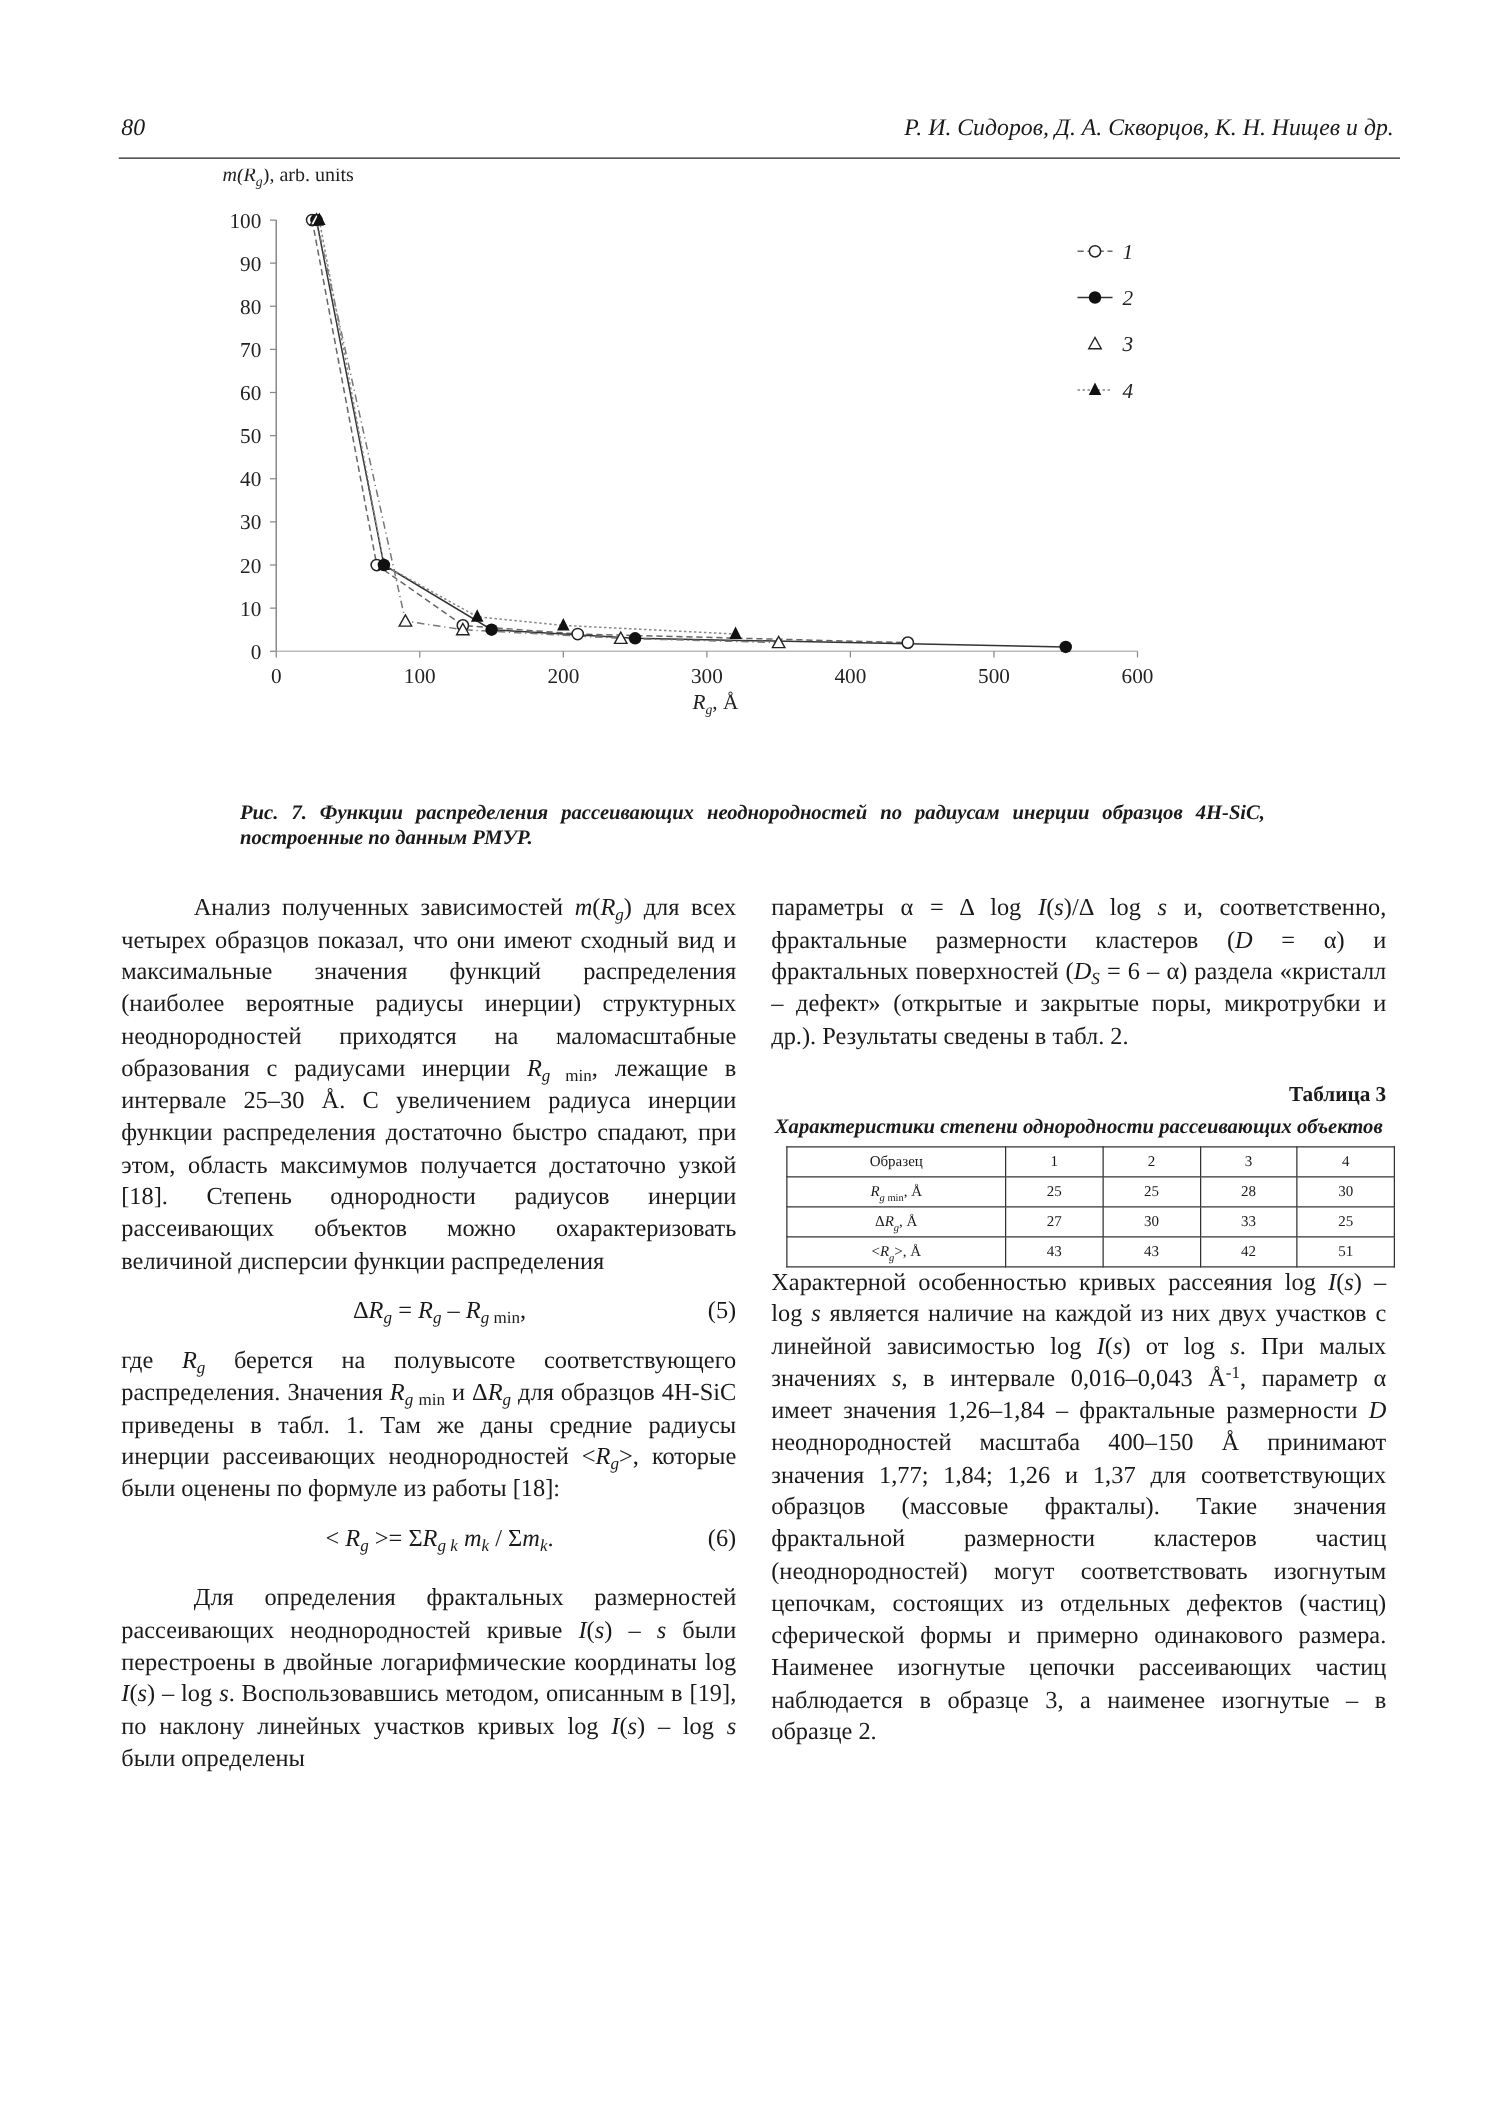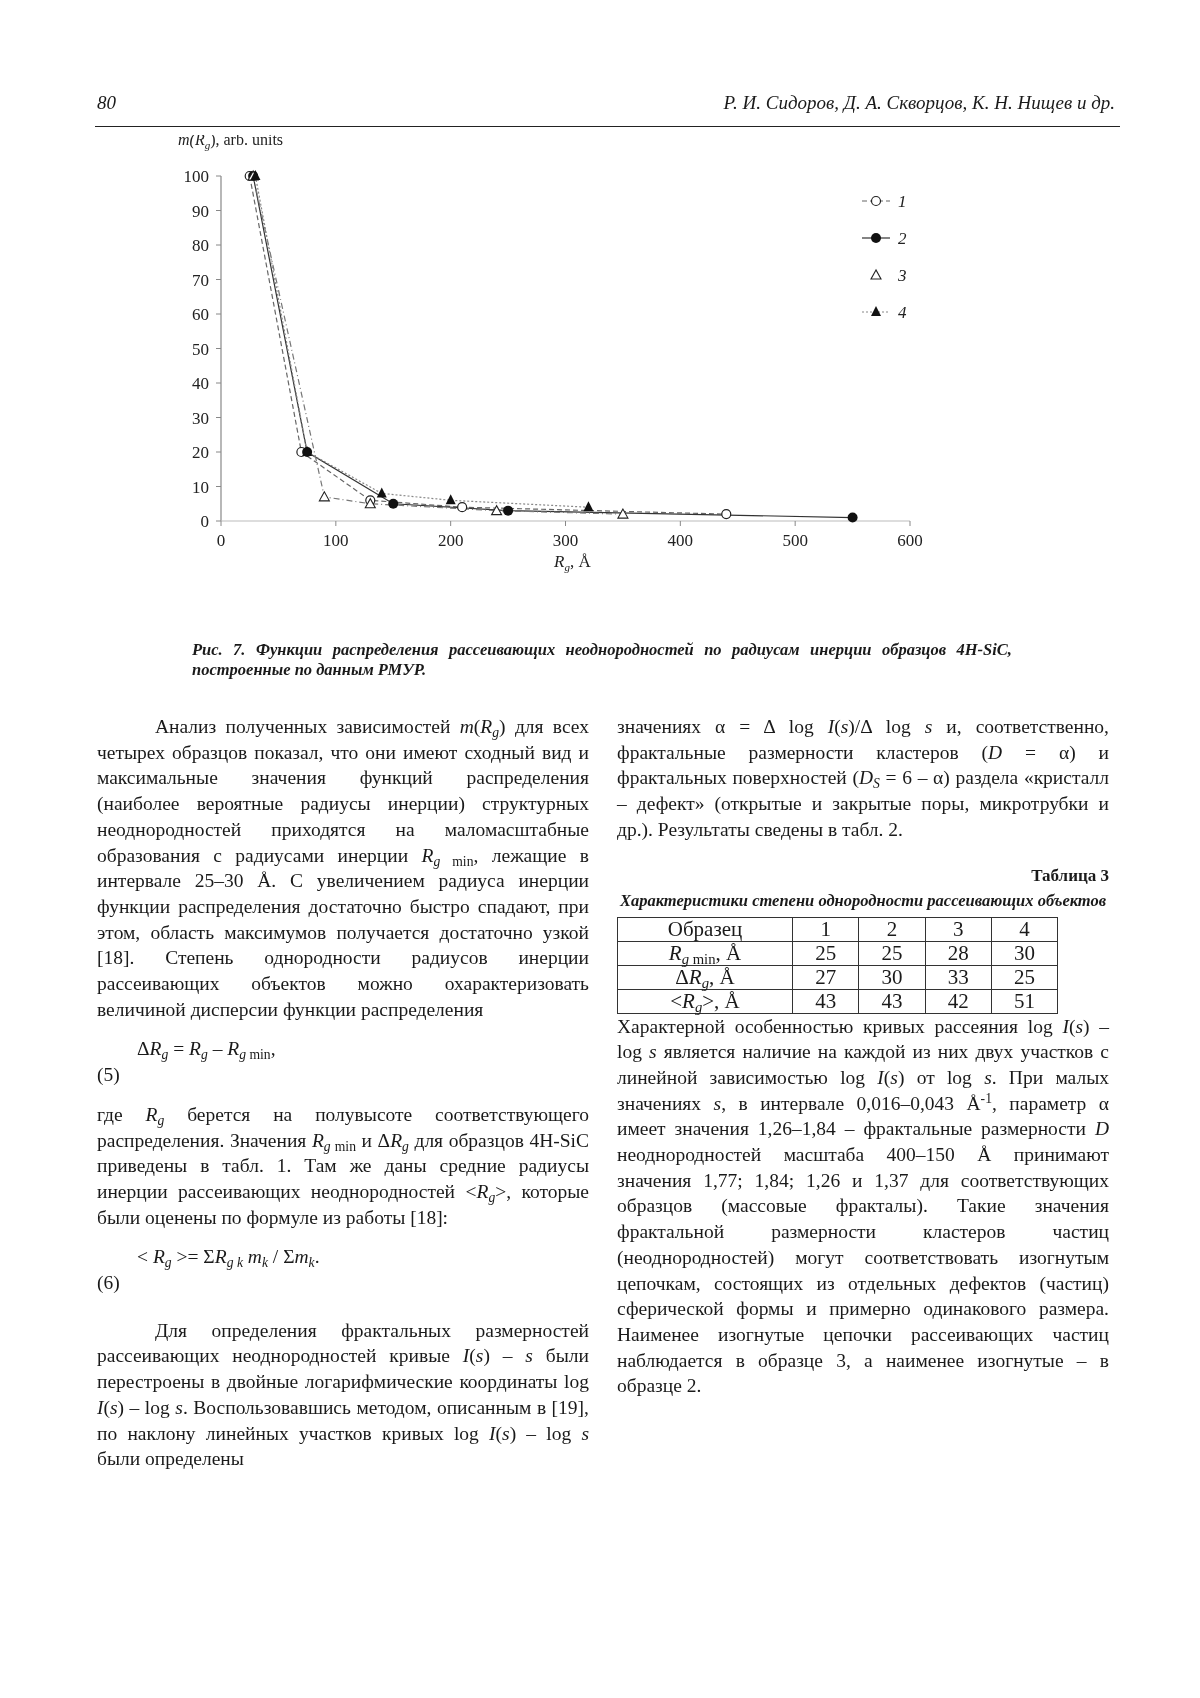--- a/index.html
+++ b/index.html
@@ -8,25 +8,25 @@
   .running-head { position: absolute; right: 85px; top: 92px; font-size: 19px; font-style: italic; }
   .head-rule { position: absolute; left: 95px; right: 80px; top: 126px; height: 0; border-top: 1.5px solid #222; }
   .chart-wrap { position: absolute; left: 150px; top: 135px; width: 900px; height: 480px; }
   .chart-wrap svg { width: 900px; height: 480px; display: block; }
   .caption { position: absolute; left: 192px; top: 640px; width: 820px; font-size: 16.5px; font-weight: bold; font-style: italic; line-height: 20px; text-align: justify; }
   .col { position: absolute; font-size: 19.5px; line-height: 25.7px; text-align: justify; }
   .col-left { left: 97px; top: 714px; width: 492px; }
   .col-right { left: 617px; top: 714px; width: 492px; }
   .col p { margin: 0; }
   .indent { text-indent: 58px; }
-  .formula { display: flex; justify-content: space-between; align-items: baseline; margin: 14px 0 14px 0; flex-direction: column; }
+  .formula { display: flex; justify-content: space-between; align-items: baseline; margin: 14px 0 14px 0; }
   .formula .expr { flex: 1; text-align: center; padding-left: 40px; }
   .table-label { text-align: right; font-weight: bold; font-size: 17px; margin-top: 22px; line-height: 22px; }
   .table-title { text-align: center; font-weight: bold; font-style: italic; font-size: 16.5px; line-height: 20px; margin-top: 4px; }
-  table.t1 { border-collapse: collapse; width: 441px; margin-top: 6px; margin-left: 0; font-size: 21px; line-height: 21px; }
+  table.t1 { border-collapse: collapse; width: 487px; margin-top: 6px; margin-left: 12px; font-size: 12px; line-height: 21px; }
   table.t1 td { border: 1.3px solid #333; text-align: center; padding: 1px 2px; }
   table.t1 td:first-child { width: 170px; }
   .after-table { margin-top: 28px; }
   i { font-style: italic; }
   sub { font-size: 70%; vertical-align: -4px; line-height: 0; }
   sup { font-size: 70%; vertical-align: 7px; line-height: 0; }
 </style>
 </head>
 <body>
 
@@ -138,21 +138,21 @@
   </div>
   <p><span>где </span><i>R<sub>g</sub></i><span> берется на полувысоте соответствующего распределения. Значения </span><i>R</i><sub><i>g</i> min</sub><span> и </span>Δ<i>R<sub>g</sub></i><span> для образцов 4H-SiC приведены в табл. 1. Там же даны средние радиусы инерции рассеивающих неоднородностей </span>&lt;<i>R<sub>g</sub></i>&gt;<span>, которые были оценены по формуле из работы [18]:</span></p>
   <div class="formula">
     <span class="expr">&lt; <i>R<sub>g</sub></i> &gt;= Σ<i>R<sub>g k</sub></i> <i>m<sub>k</sub></i> / Σ<i>m<sub>k</sub></i>.</span>
     <span>(6)</span>
   </div>
   <p class="indent" style="margin-top:22px"><span>Для определения фрактальных размерностей рассеивающих неоднородностей кривые </span><i>I</i>(<i>s</i>) – <i>s</i><span> были перестроены в двойные логарифмические координаты log </span><i>I</i>(<i>s</i>) – log <i>s</i><span>. Воспользовавшись методом, описанным в [19], по наклону линейных участков кривых log </span><i>I</i>(<i>s</i>) – log <i>s</i><span> были определены</span></p>
 </div>
 
 <div class="col col-right">
-  <p><span>значениях α = Δ log </span><i>I</i>(<i>s</i>)<span>/Δ log </span><i>s</i><span> и, соответственно, фрактальные размерности кластеров (</span><i>D</i><span> = α) и фрактальных поверхностей (</span><i>D<sub>S</sub></i><span> = 6 – α) раздела «кристалл – дефект» (открытые и закрытые поры, микротрубки и др.). Результаты сведены в табл. 2.</span></p>
+  <p><span>параметры α = Δ log </span><i>I</i>(<i>s</i>)<span>/Δ log </span><i>s</i><span> и, соответственно, фрактальные размерности кластеров (</span><i>D</i><span> = α) и фрактальных поверхностей (</span><i>D<sub>S</sub></i><span> = 6 – α) раздела «кристалл – дефект» (открытые и закрытые поры, микротрубки и др.). Результаты сведены в табл. 2.</span></p>
   <div class="table-label">Таблица 3</div>
   <div class="table-title">Характеристики степени однородности рассеивающих объектов</div>
   <table class="t1">
     <tbody>
         <tr>
       <td>Образец</td>
       <td>1</td>
       <td>2</td>
       <td>3</td>
       <td>4</td>

